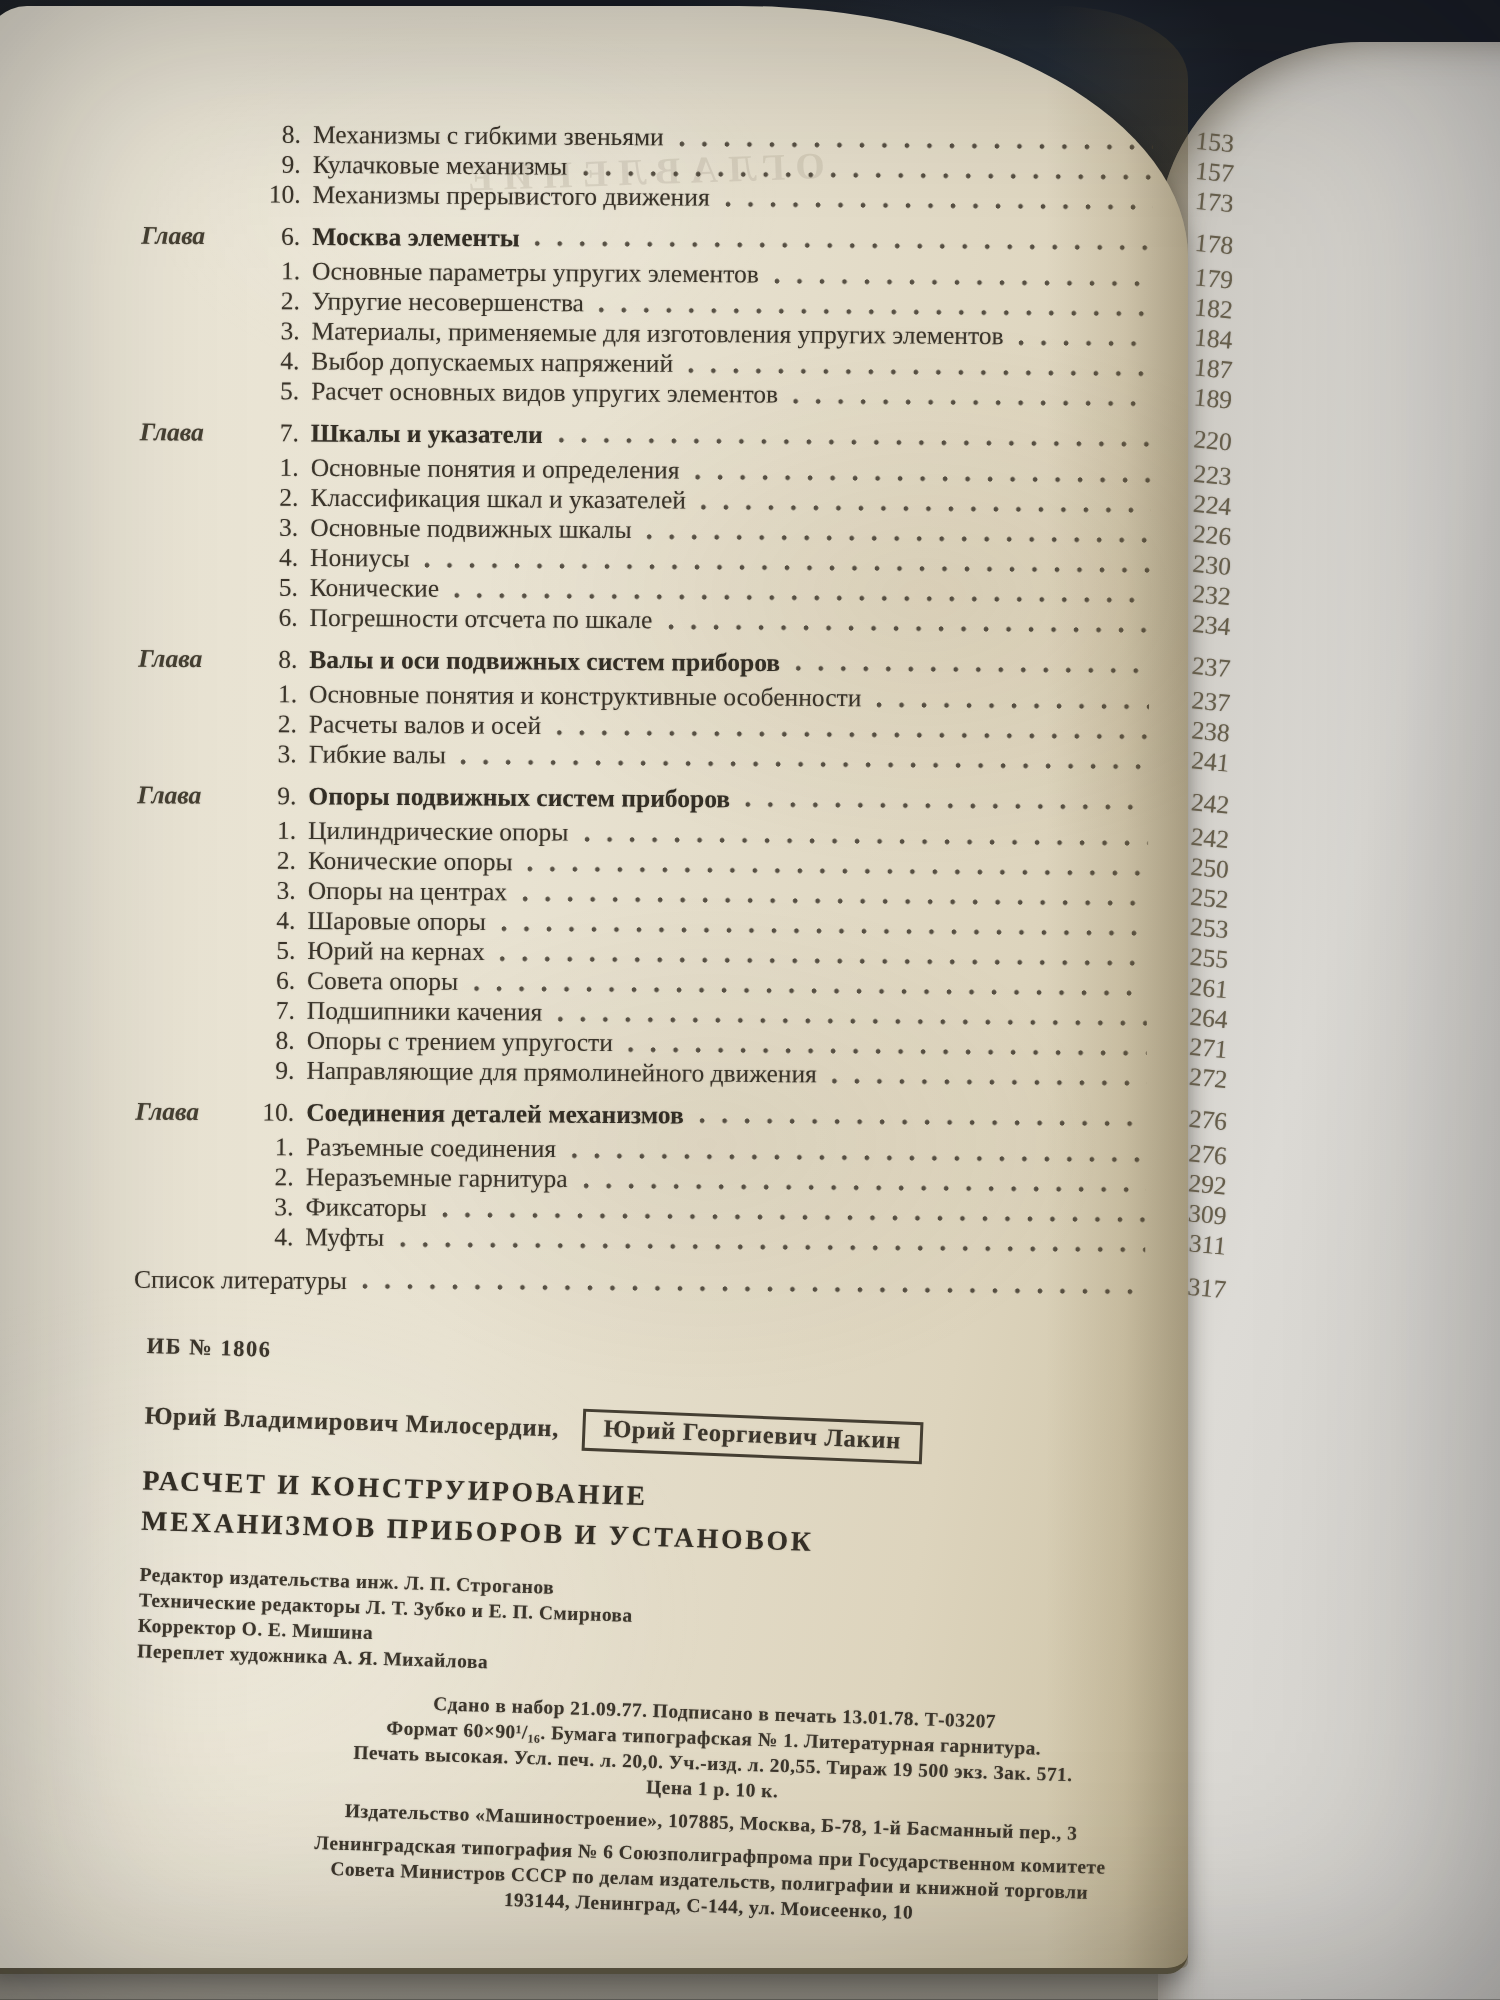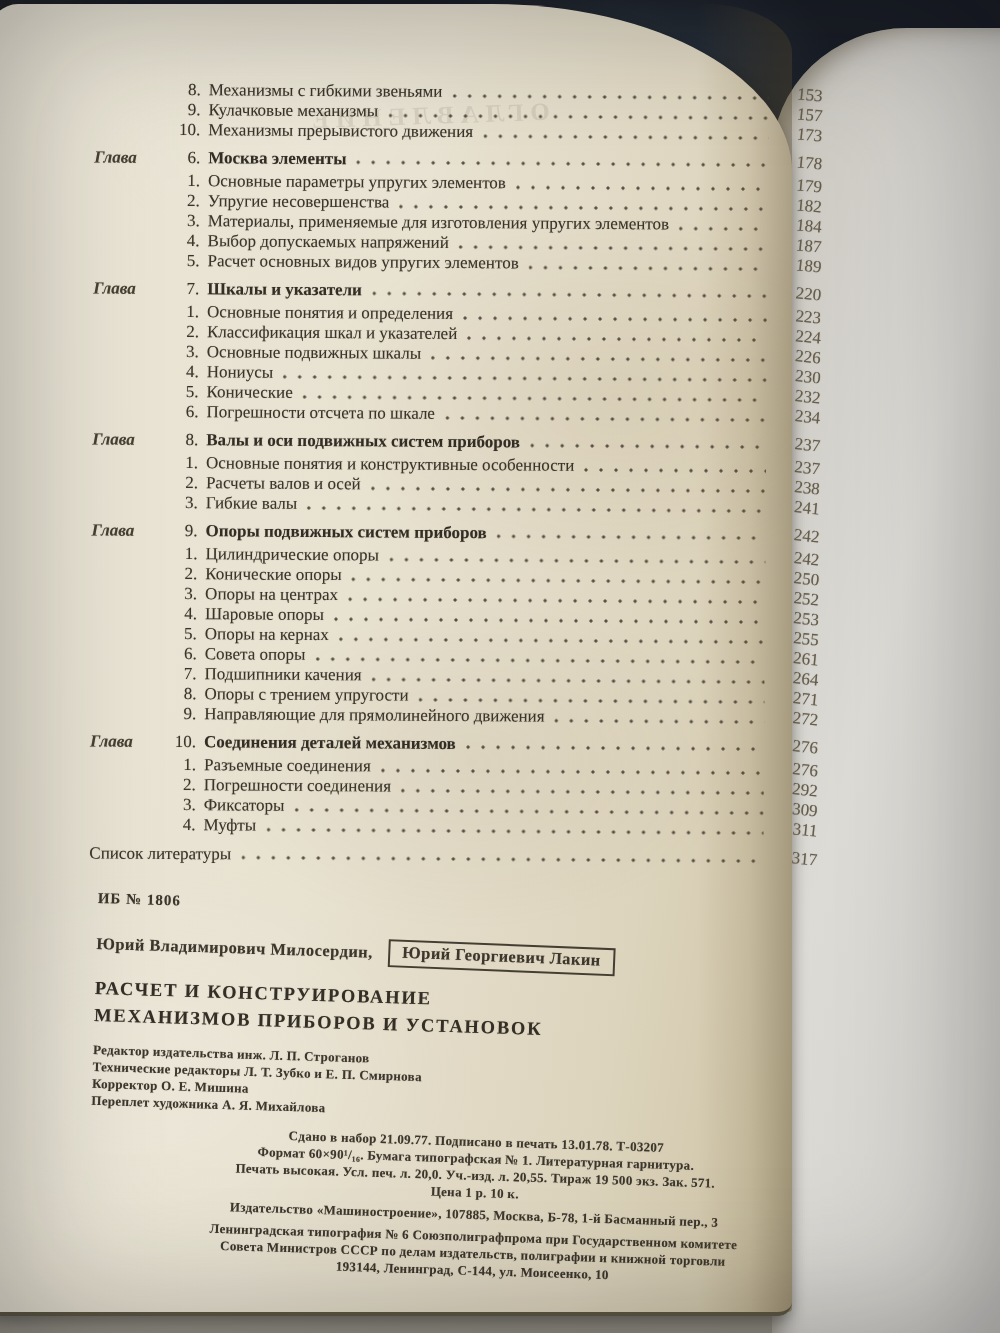--- a/index.html
+++ b/index.html
@@ -293,21 +293,21 @@
     <span class="lbl"></span>
     <span class="num">4.</span>
     <span class="title">Шаровые опоры</span>
     <span class="leader"></span>
     <span class="pg">253</span>
   </div>
 
   <div class="toc-row">
     <span class="lbl"></span>
     <span class="num">5.</span>
-    <span class="title">Опоры на кернах</span>
+    <span class="title">Юрий на кернах</span>
     <span class="leader"></span>
     <span class="pg">255</span>
   </div>
 
   <div class="toc-row">
     <span class="lbl"></span>
     <span class="num">6.</span>
     <span class="title">Совета опоры</span>
     <span class="leader"></span>
     <span class="pg">261</span>
@@ -349,21 +349,21 @@
     <span class="lbl"></span>
     <span class="num">1.</span>
     <span class="title">Разъемные соединения</span>
     <span class="leader"></span>
     <span class="pg">276</span>
   </div>
 
   <div class="toc-row">
     <span class="lbl"></span>
     <span class="num">2.</span>
-    <span class="title">Погрешности соединения</span>
+    <span class="title">Неразъемные гарнитура</span>
     <span class="leader"></span>
     <span class="pg">292</span>
   </div>
 
   <div class="toc-row">
     <span class="lbl"></span>
     <span class="num">3.</span>
     <span class="title">Фиксаторы</span>
     <span class="leader"></span>
     <span class="pg">309</span>

